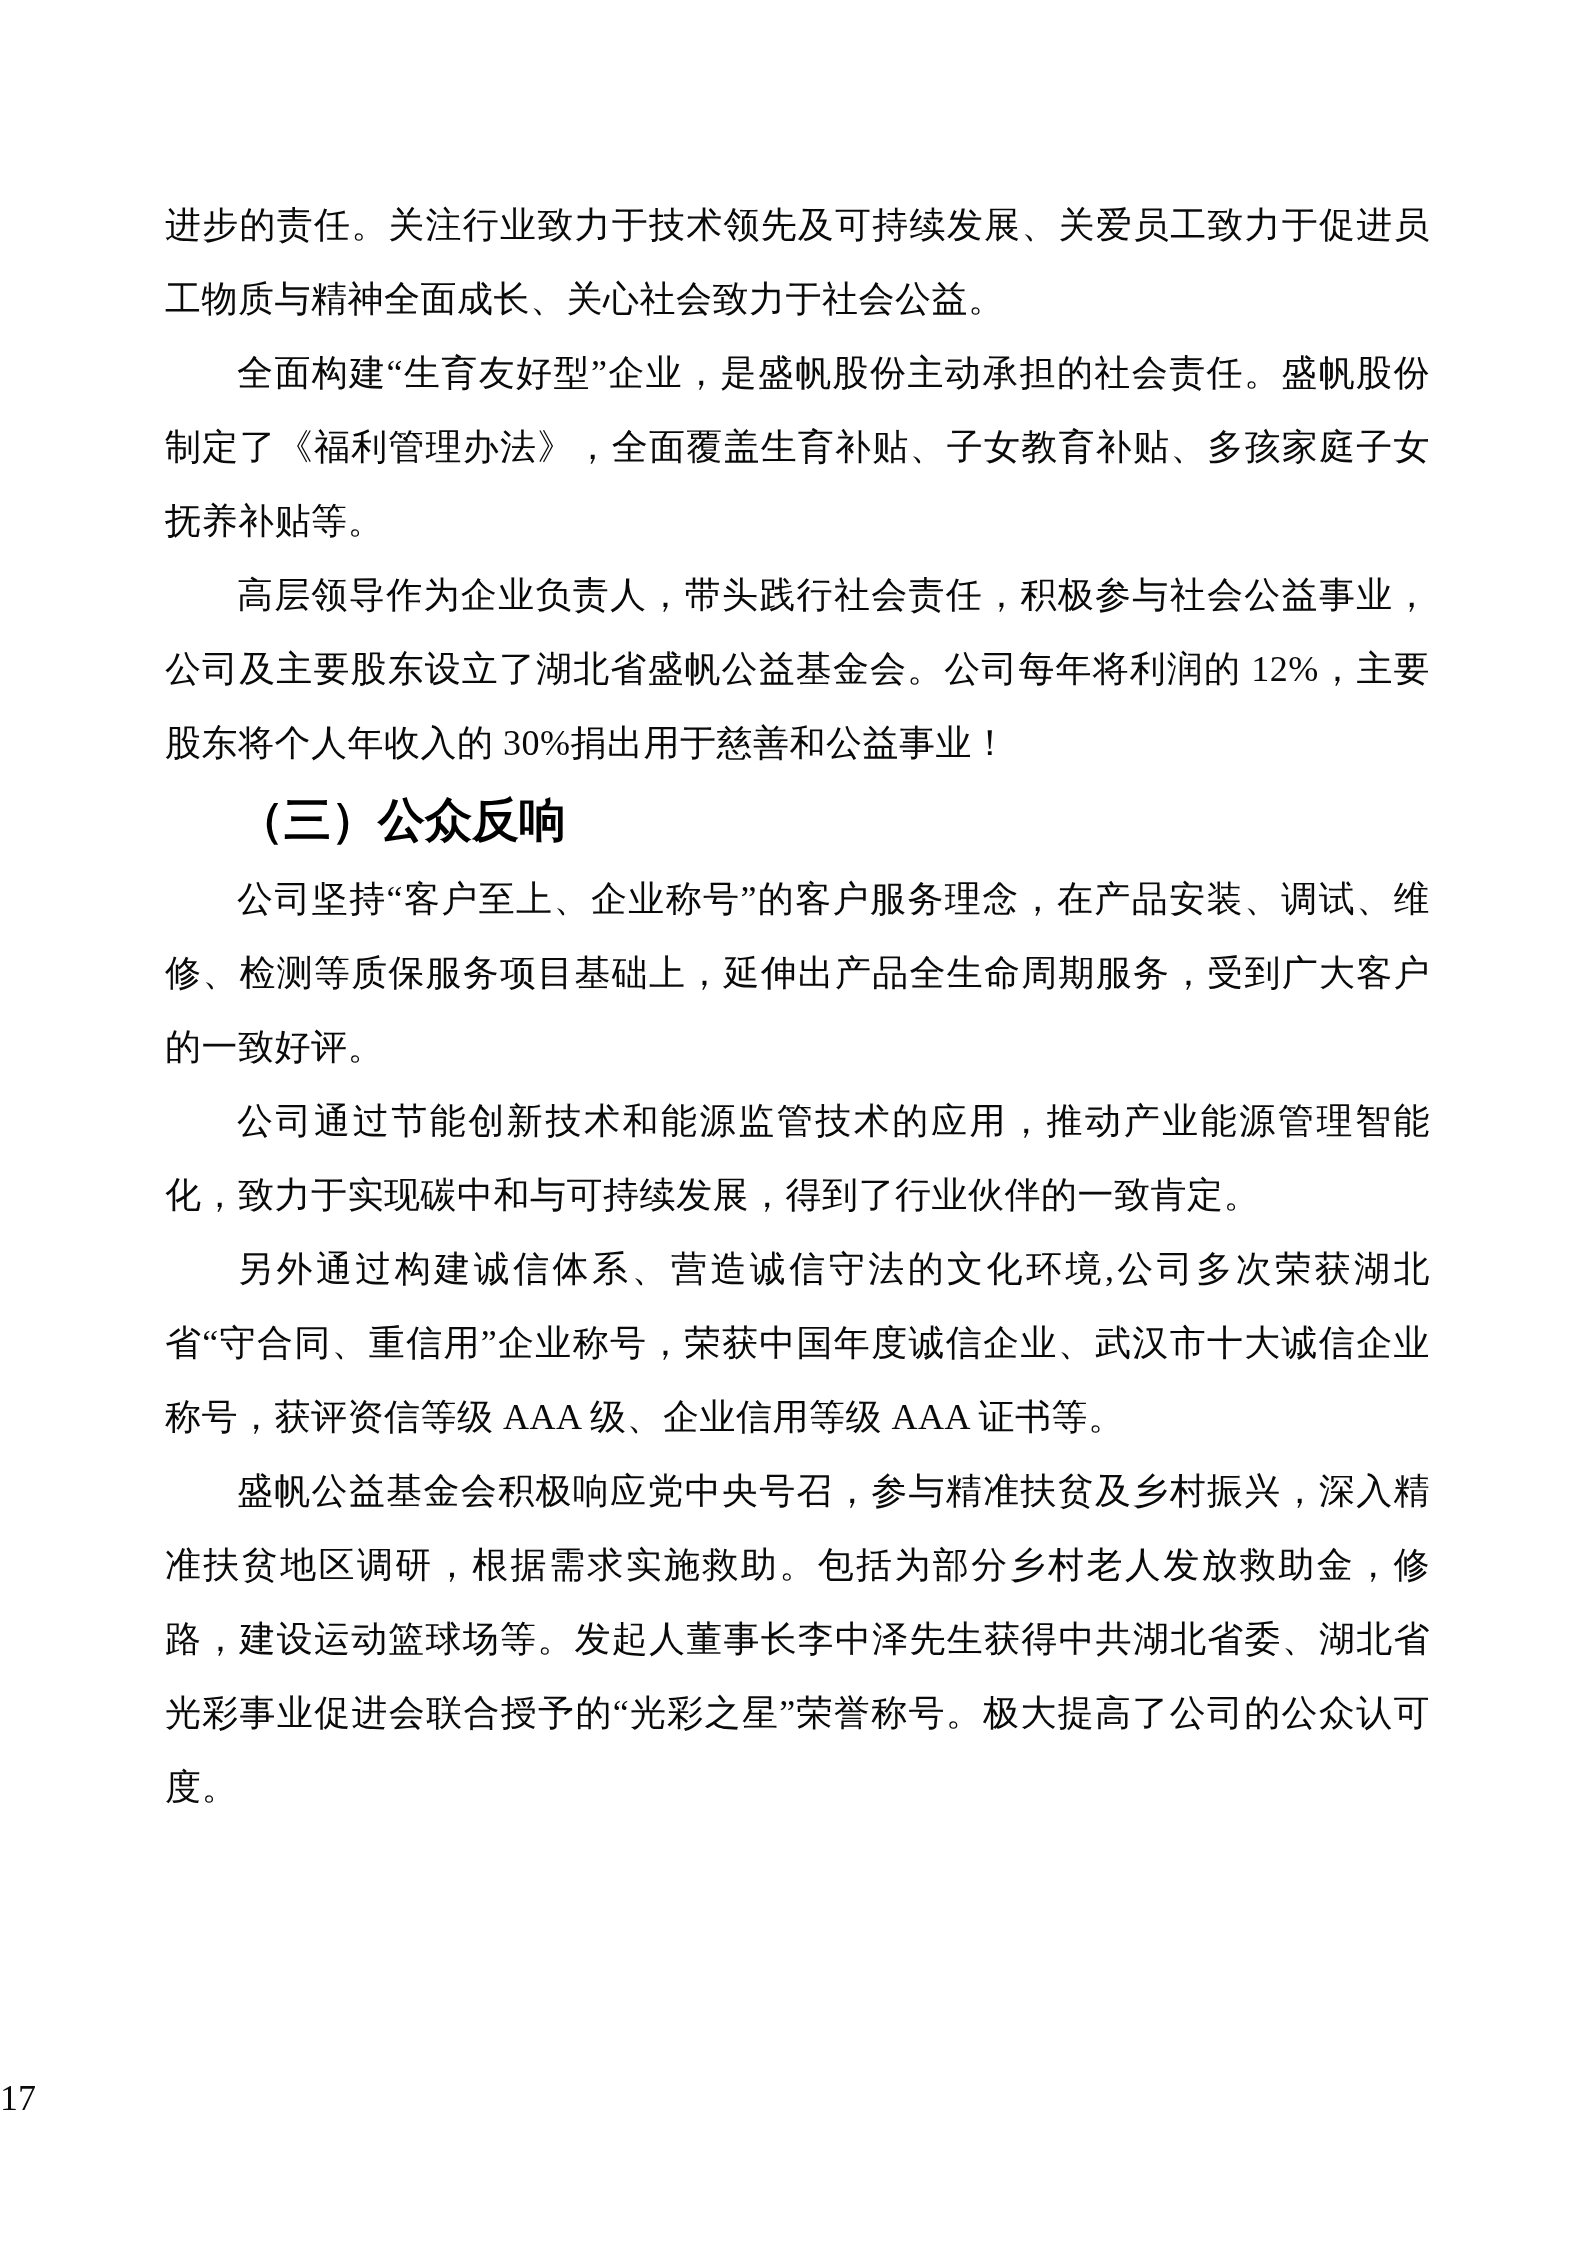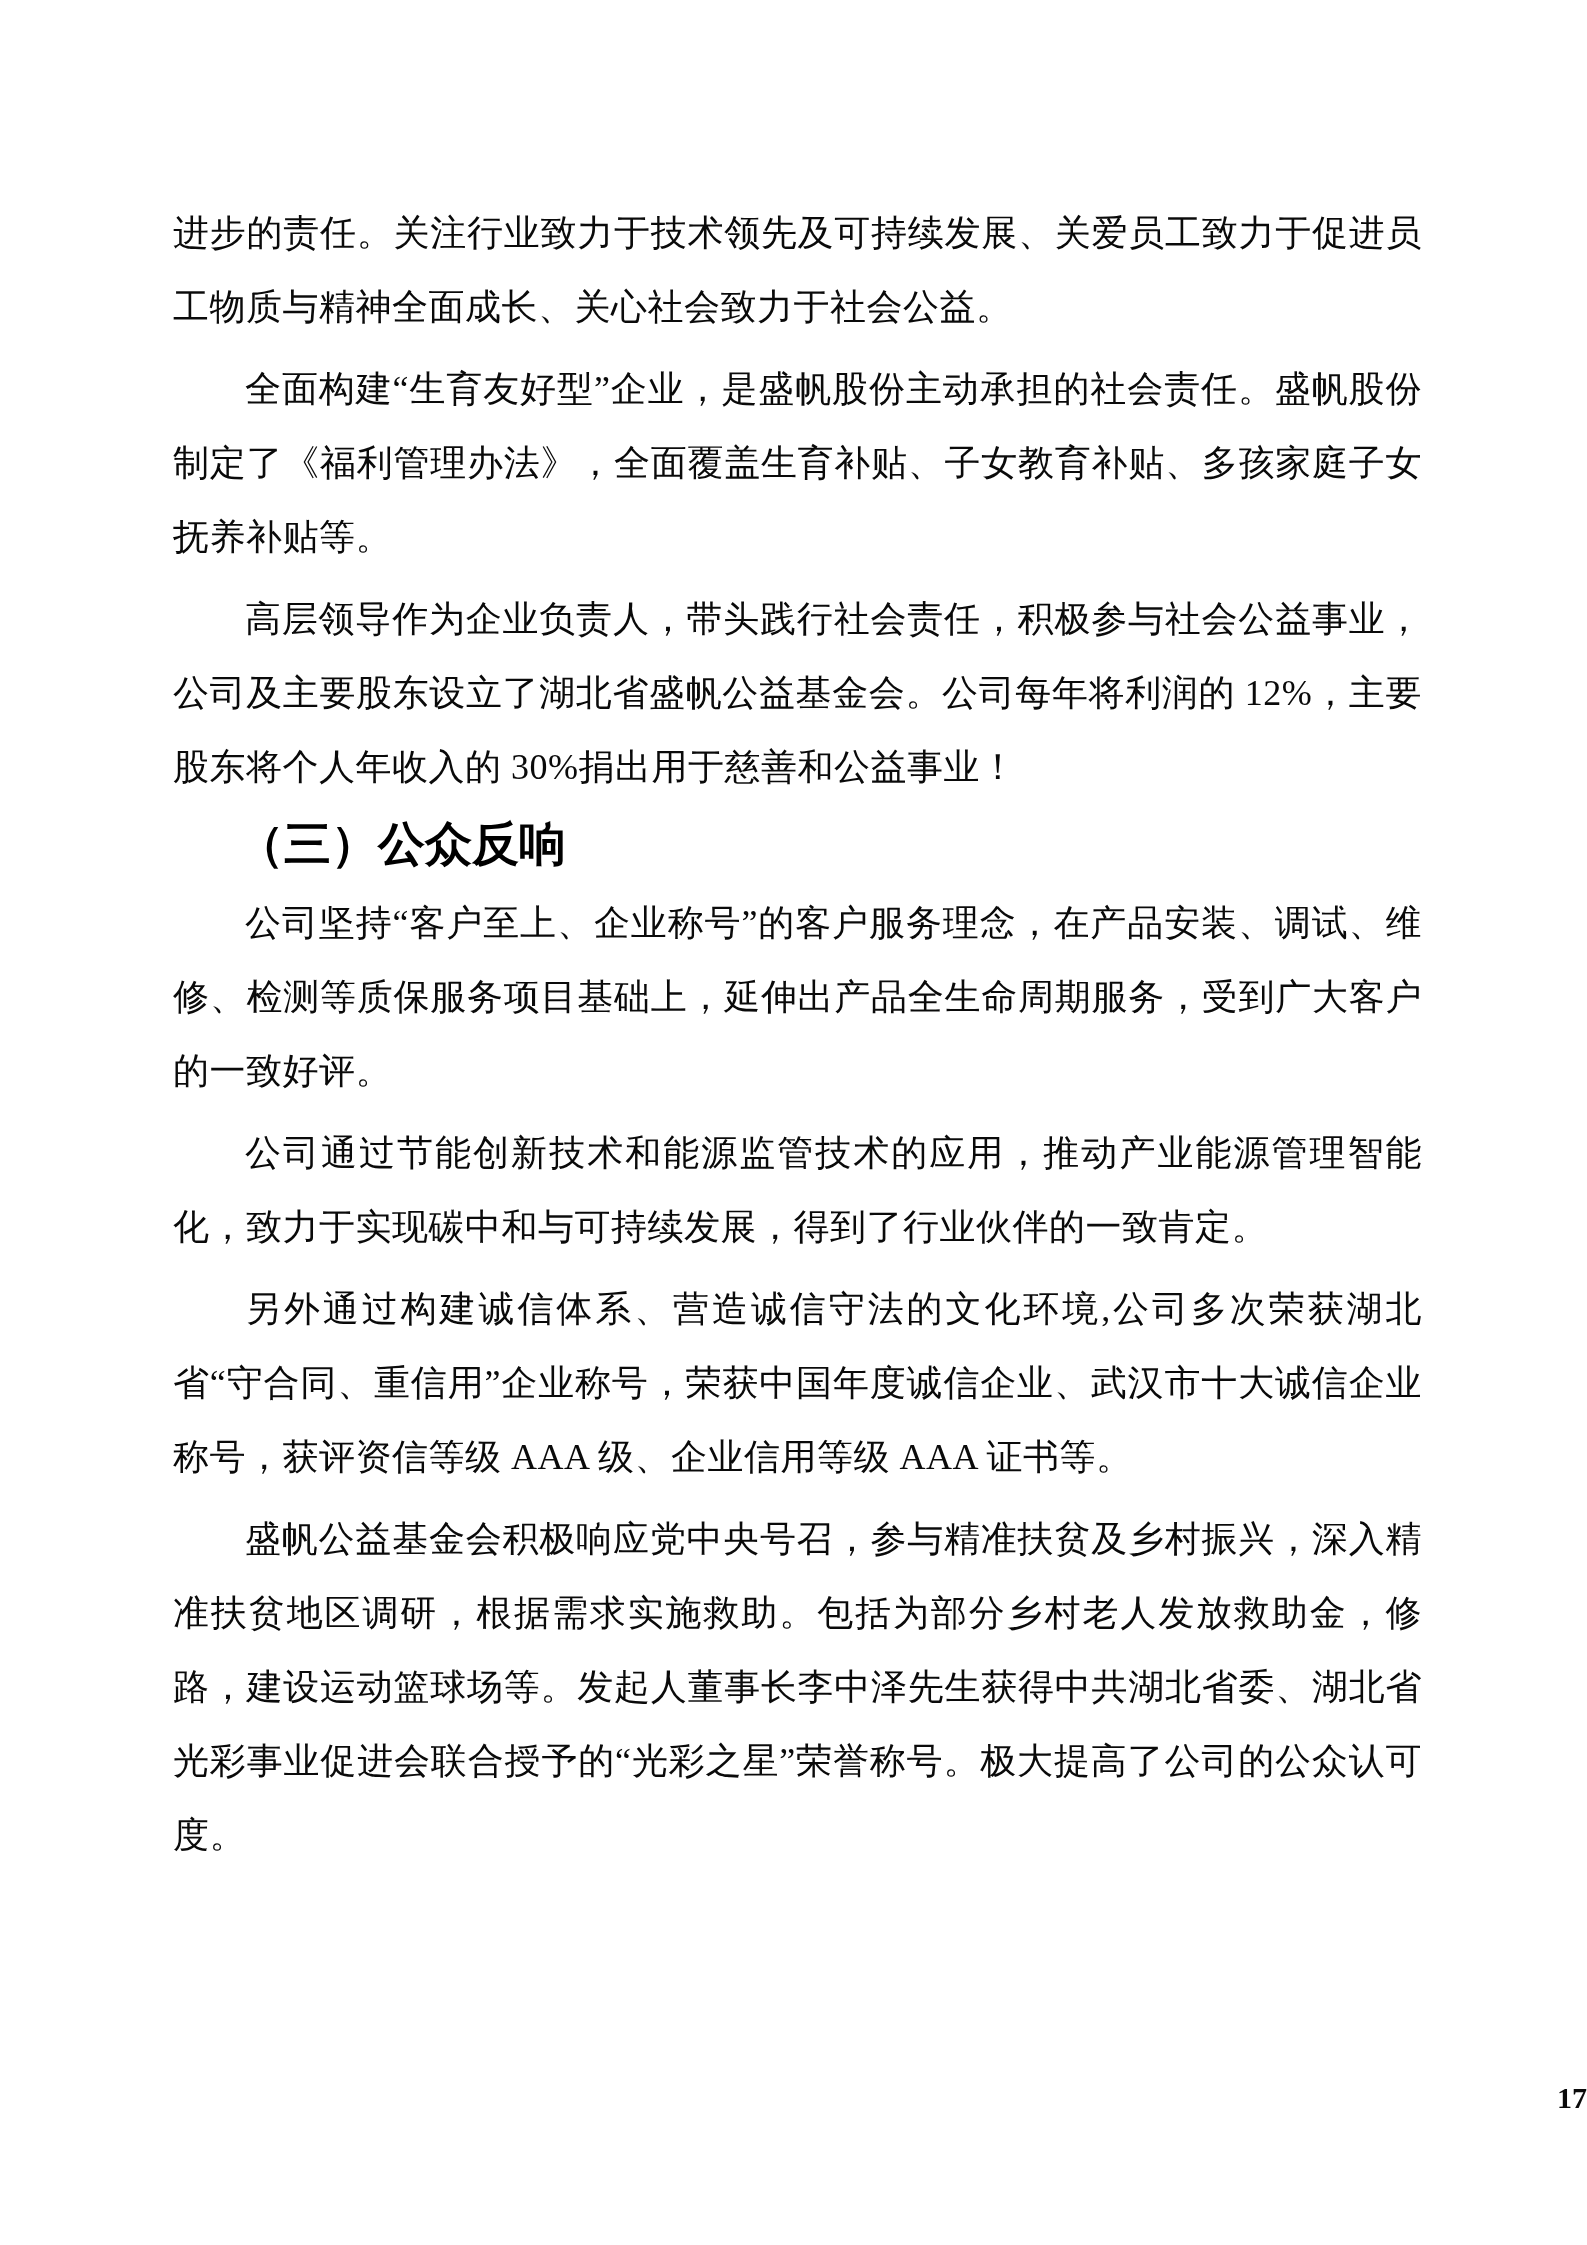--- a/index.html
+++ b/index.html
@@ -21,21 +21,21 @@
     background: #ffffff;
   }
   .content {
     position: absolute;
     left: 165px;
     top: 188px;
     width: 1265px;
     color: #0a0a0a;
   }
   p.para {
-    margin: 8px;
+    margin: 0;
     font-family: "Liberation Serif", "DejaVu Serif", serif;
     font-size: 36px;
     line-height: 74px;
     font-weight: 400;
     text-align: justify;
     text-justify: inter-ideograph;
     text-indent: 2em;
     letter-spacing: 0.5px;
   }
   p.para.no-indent {
@@ -48,26 +48,25 @@
     font-size: 47px;
     line-height: 60px;
     font-weight: 700;
     color: #000000;
   }
   .page-number {
     position: absolute;
     top: 2080px;
     left: 0;
     width: 1587px;
-    text-align: right;
+    text-align: left;
     font-family: "Liberation Serif", "DejaVu Serif", serif;
-    font-size: 30px;
+    font-size: 36px;
     line-height: 36px;
     color: #0a0a0a;
-    font-weight: bold;
   }
 </style>
 </head>
 <body>
 
 <div class="page">
   <div class="content">
     <p class="para no-indent">进步的责任。关注行业致力于技术领先及可持续发展、关爱员工致力于促进员工物质与精神全面成长、关心社会致力于社会公益。</p>
     <p class="para">全面构建“生育友好型”企业，是盛帆股份主动承担的社会责任。盛帆股份制定了《福利管理办法》，全面覆盖生育补贴、子女教育补贴、多孩家庭子女抚养补贴等。</p>
     <p class="para">高层领导作为企业负责人，带头践行社会责任，积极参与社会公益事业，公司及主要股东设立了湖北省盛帆公益基金会。公司每年将利润的 12%，主要股东将个人年收入的 30%捐出用于慈善和公益事业！</p>

